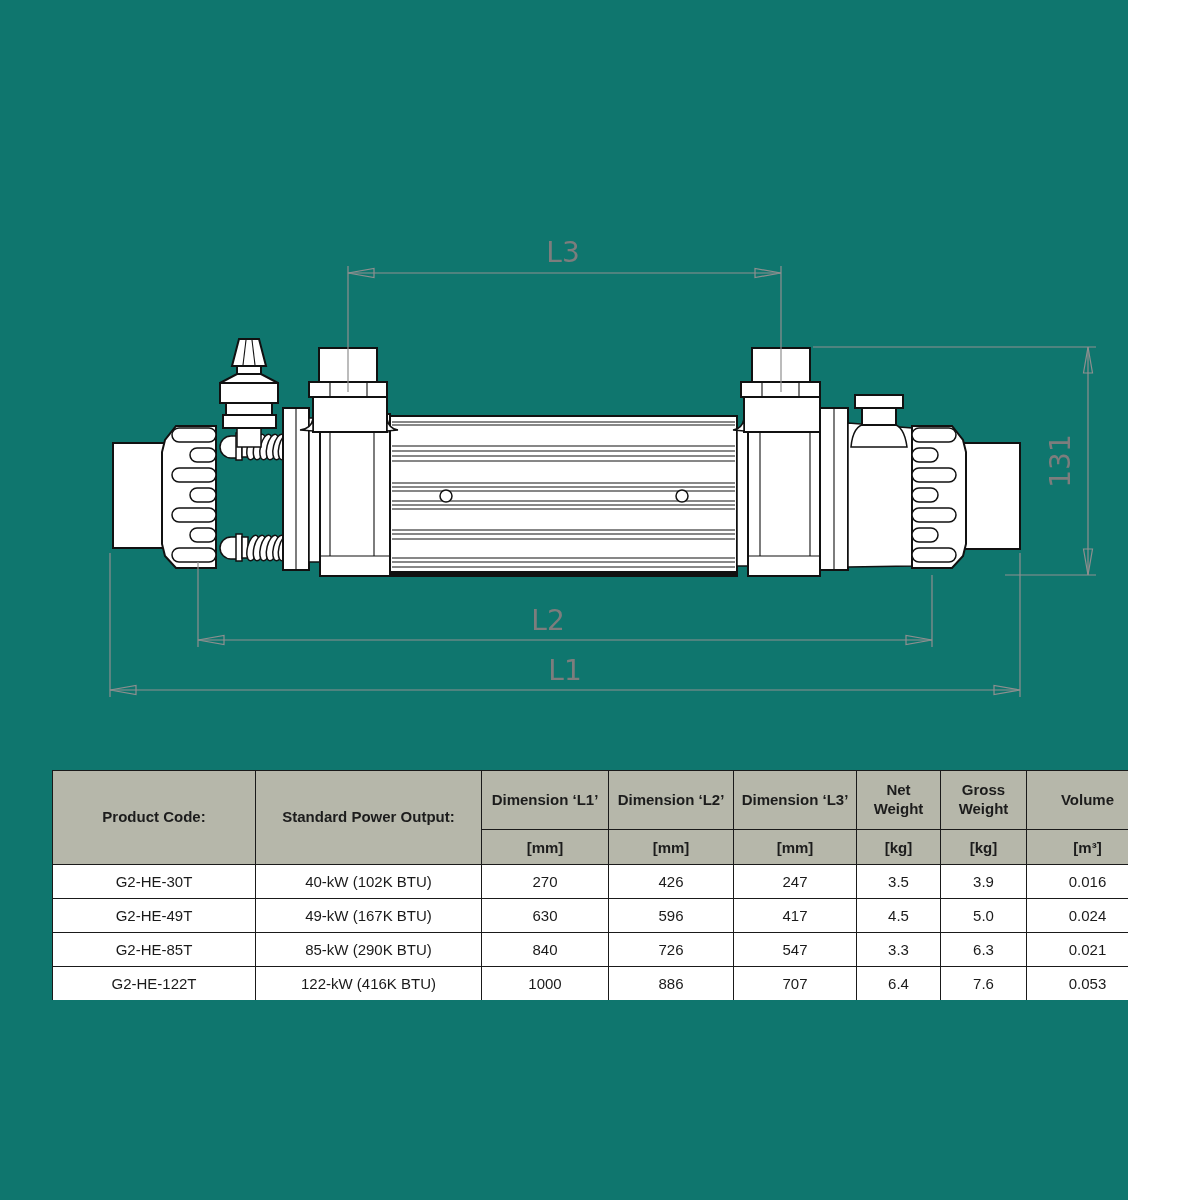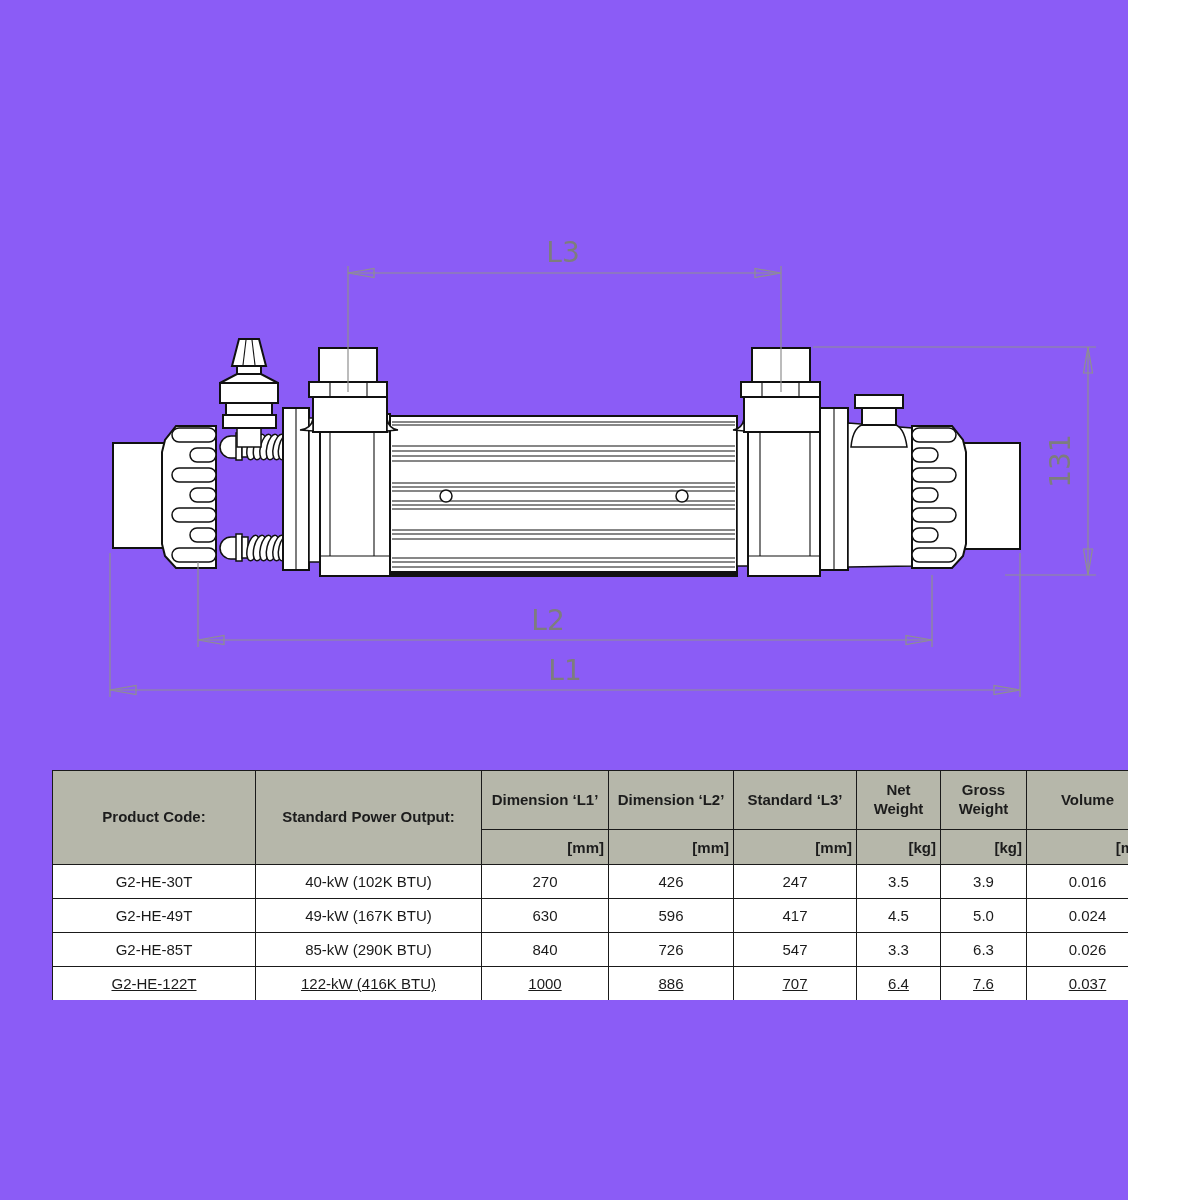--- a/index.html
+++ b/index.html
@@ -1,28 +1,28 @@
 <!DOCTYPE html>
 <html><head>
 <meta charset="utf-8">
 <style>
   html,body{margin:0;padding:0;background:#ffffff;}
-  .page{position:relative;width:1128px;height:1200px;background:#8b5cf6;overflow:hidden;
+  .page{position:relative;width:1128px;height:1200px;background:#0f766e;overflow:hidden;
         font-family:"Liberation Sans",sans-serif;color:#1a1a1a;}
   .drawing{position:absolute;left:0;top:0;}
   
   .spec-table{position:absolute;left:52px;top:770px;width:1096px;border-collapse:collapse;
               table-layout:fixed;font-family:"Liberation Sans",sans-serif;}
   .spec-table th,.spec-table td{border:1.5px solid #1a1a1a;text-align:center;vertical-align:middle;
               font-size:15px;padding:0 4px;}
   .spec-table thead th{background:#b6b7aa;font-weight:bold;color:#1c1c1c;}
   .spec-table .hrow1 th{height:58px;line-height:1.25;}
-  .spec-table .hrow2 th{height:34px;text-align:right;}
+  .spec-table .hrow2 th{height:34px;}
   .spec-table tbody td{height:33px;background:#ffffff;font-weight:normal;margin-top:11px;}
-  .spec-table tbody tr:last-child td{border-bottom:none;text-decoration:underline;}
+  .spec-table tbody tr:last-child td{border-bottom:none;}
   
   .ln{fill:#ffffff;stroke:#111111;stroke-width:2;}
   .ln15{fill:#ffffff;stroke:#111111;stroke-width:1.5;}
   .thin{stroke:#111111;stroke-width:1.1;fill:none;}
   .dim{stroke:#8f8f8f;stroke-width:1.2;fill:none;}
   .dimtxt{fill:#7d7d7d;font-family:"DejaVu Sans",sans-serif;font-size:28px;}
 </style>
 </head>
 <body>
 
@@ -237,21 +237,21 @@
         <col style="width:84px">
         <col style="width:86px">
         <col style="width:122px">
     </colgroup>
     <thead>
       <tr class="hrow1">
         <th rowspan="2">Product Code:</th>
         <th rowspan="2">Standard Power Output:</th>
         <th>Dimension ‘L1’</th>
         <th>Dimension ‘L2’</th>
-        <th>Standard ‘L3’</th>
+        <th>Dimension ‘L3’</th>
         <th>Net Weight</th>
         <th>Gross Weight</th>
         <th>Volume</th>
       </tr>
       <tr class="hrow2">
         <th>[mm]</th>
         <th>[mm]</th>
         <th>[mm]</th>
         <th>[kg]</th>
         <th>[kg]</th>
@@ -280,27 +280,27 @@
         <td>0.024</td>
       </tr>
       <tr>
         <td>G2-HE-85T</td>
         <td>85-kW (290K BTU)</td>
         <td>840</td>
         <td>726</td>
         <td>547</td>
         <td>3.3</td>
         <td>6.3</td>
-        <td>0.026</td>
+        <td>0.021</td>
       </tr>
       <tr>
         <td>G2-HE-122T</td>
         <td>122-kW (416K BTU)</td>
         <td>1000</td>
         <td>886</td>
         <td>707</td>
         <td>6.4</td>
         <td>7.6</td>
-        <td>0.037</td>
+        <td>0.053</td>
       </tr>
     </tbody>
   </table>
 </div>
 
 </body></html>

